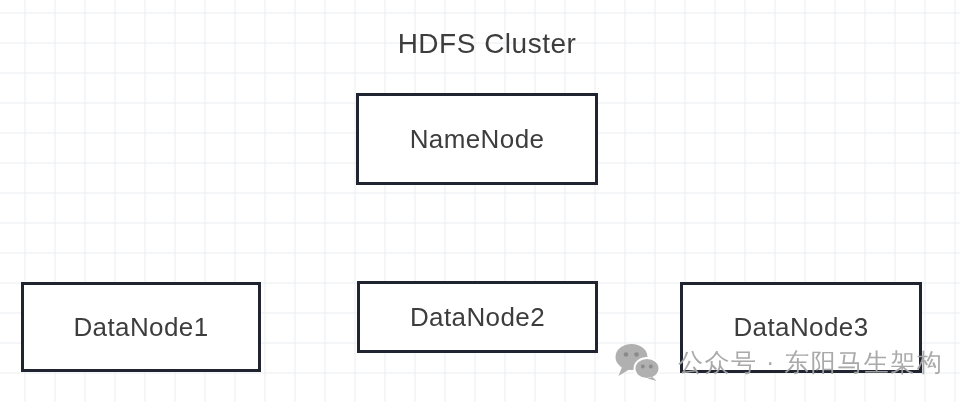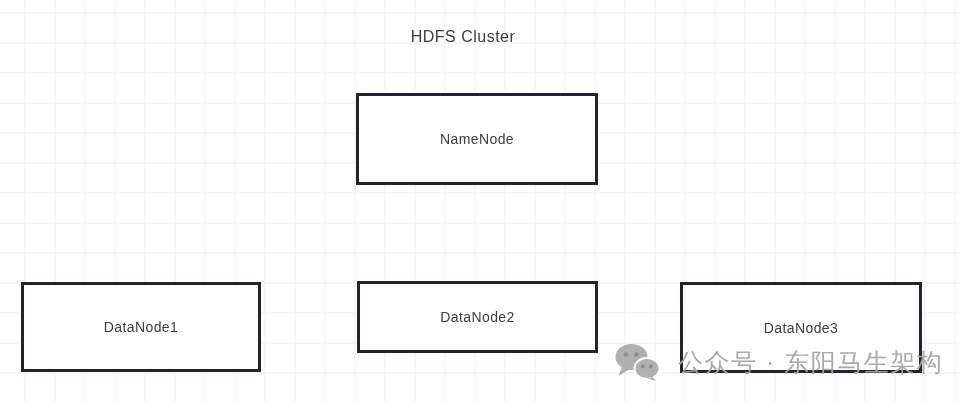--- a/index.html
+++ b/index.html
@@ -19,38 +19,38 @@
     background-color: #ffffff;
     background-image:
       linear-gradient(to right, #ebedf0 1.2px, transparent 1.2px),
       linear-gradient(to bottom, #ebedf0 1.2px, transparent 1.2px);
     background-size: 30px 30px;
     background-position: 24.5px 12.5px;
     overflow: hidden;
   }
   .diagram-title {
     position: absolute;
-    left: 293px;
+    left: 317px;
     top: 28px;
     width: 340px;
     text-align: center;
-    font-size: 16px;
+    font-size: 28px;
     letter-spacing: 0.5px;
     color: #3d3d3d;
     z-index: 2;
   }
   .node {
     position: absolute;
     box-sizing: border-box;
     border: 3px solid #1f2430;
     background: #ffffff;
     display: flex;
     align-items: center;
     justify-content: center;
-    font-size: 14px;
+    font-size: 26px;
     letter-spacing: 0.4px;
     color: #3d3d3d;
     z-index: 2;
   }
   .node-namenode  { left: 356px; top:  93px; width: 242px; height: 92px; }
   .node-datanode1 { left:  21px; top: 282px; width: 240px; height: 90px; }
   .node-datanode2 { left: 357px; top: 281px; width: 241px; height: 72px; }
   .node-datanode3 { left: 680px; top: 282px; width: 242px; height: 91px; }
   .watermark {
     position: absolute;

